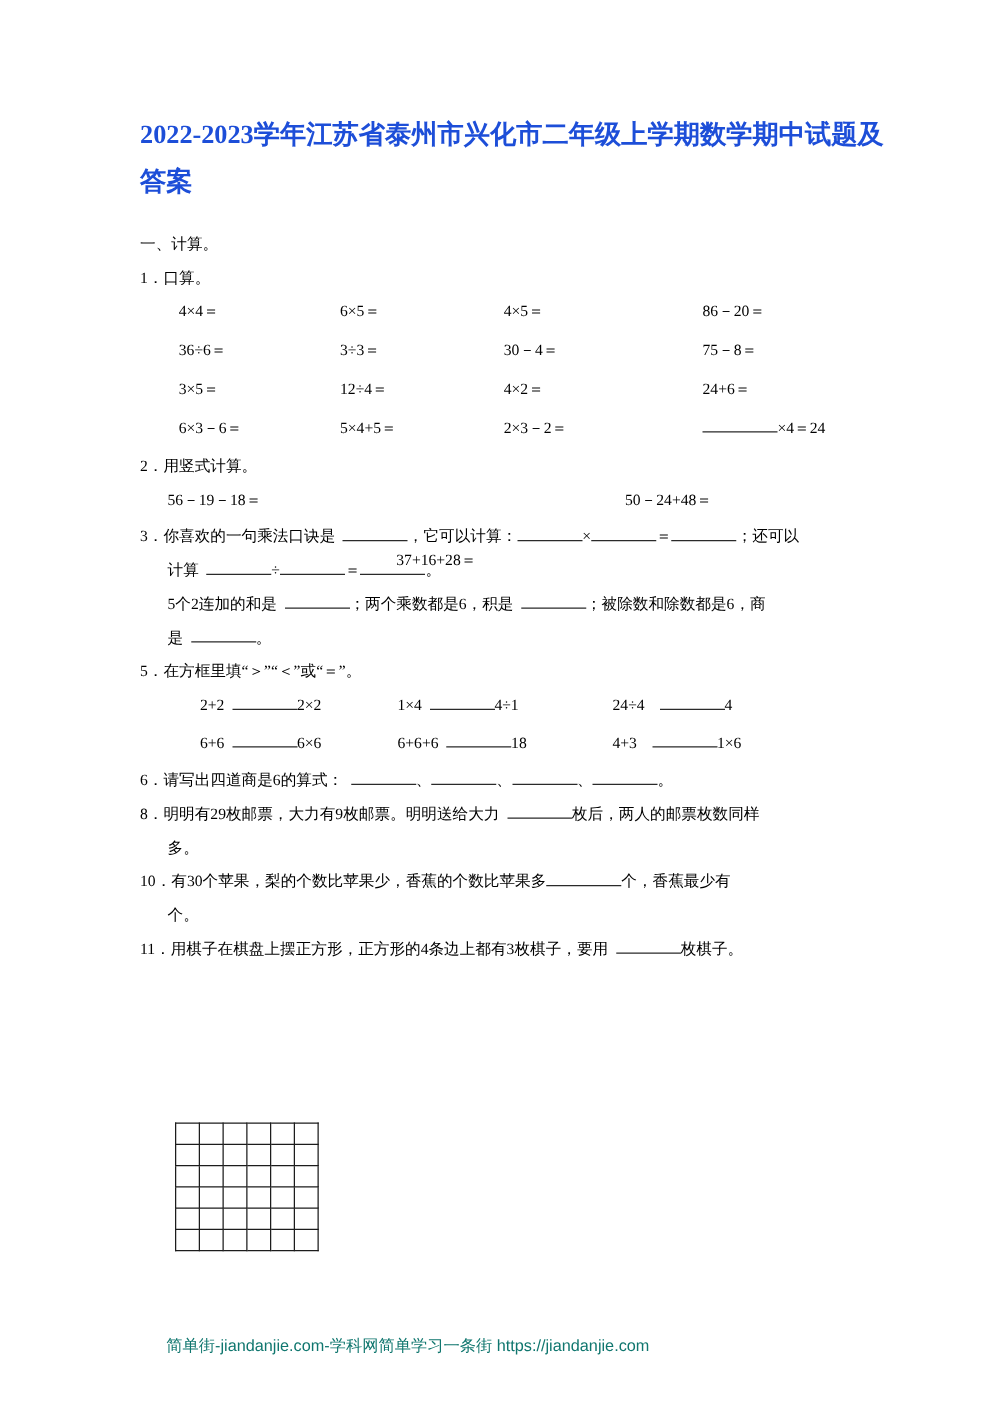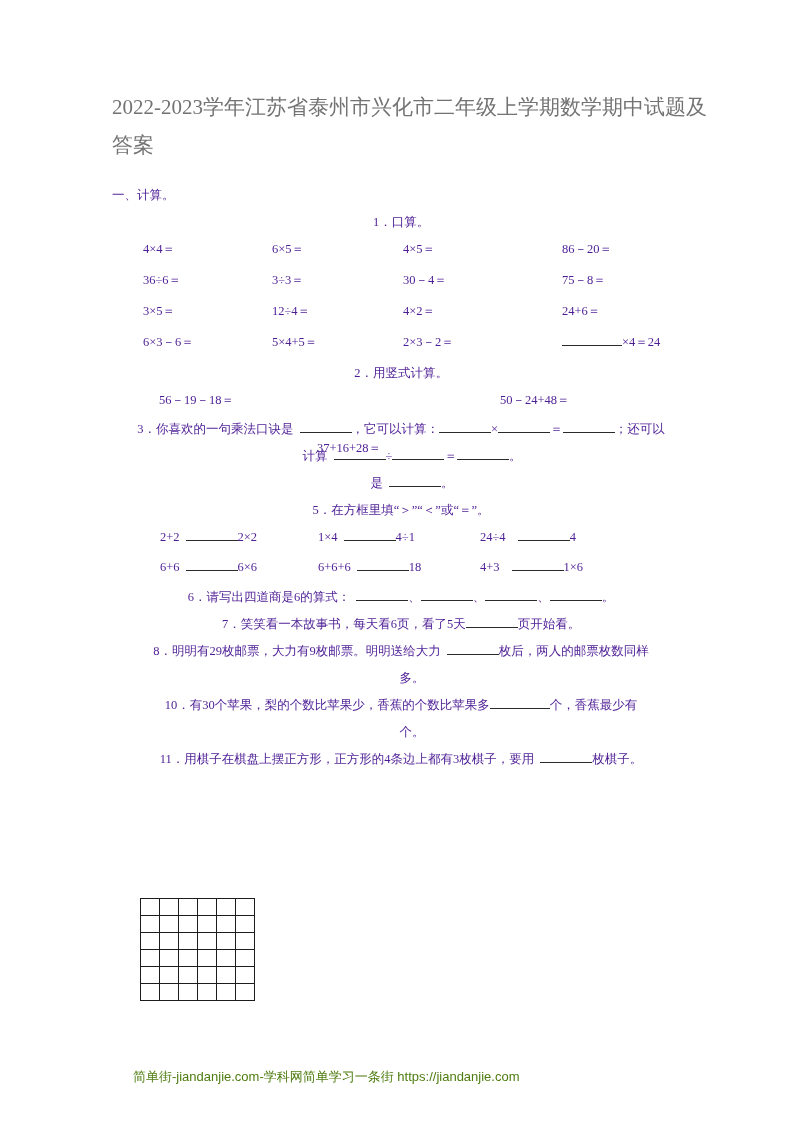--- a/index.html
+++ b/index.html
@@ -20,45 +20,44 @@
     left: 0; top: 0;
     width: 793px;
     height: 1122px;
   }
   .doc-title {
     position: absolute;
     left: 112px;
     top: 88px;
     width: 600px;
     font-size: 21px;
-    font-weight: normal;
+    font-weight: bold;
     line-height: 38px;
-    color: #737373;
+    color: #1d4ed8;
     letter-spacing: 0px;
   }
   .body-block {
     position: absolute;
     left: 112px;
     top: 182px;
     width: 578px;
     font-size: 12.5px;
     line-height: 27px;
-    color: #4c1d95;
+    color: #000000;
   }
   .sec-head {
     font-size: 12.5px;
     line-height: 27px;
     margin: 0;
   }
   .q-line {
     font-size: 12.5px;
     line-height: 27px;
     margin: 0;
     position: relative;
-    text-align: center;
   }
   .q-indent {
     padding-left: 22px;
   }
   
   .calc-row {
     position: relative;
     height: 31px;
     font-size: 12.5px;
   }
@@ -75,37 +74,37 @@
   .vcalc-row {
     position: relative;
     height: 29px;
     font-size: 12.5px;
   }
   .vcalc-row > span {
     position: absolute;
     white-space: nowrap;
     top: 0;
   }
-  .v1 { left: 47px; }
+  .v1 { left: 22px; }
   .v2 { left: 205px; margin-top: 48px; }
   .v3 { left: 388px; }
   
   .cmp-row {
     position: relative;
     height: 30px;
     font-size: 12.5px;
   }
   .cmp-row > span {
     position: absolute;
     white-space: nowrap;
     top: 0;
   }
   .m1 { left: 31px; margin-left: 17px; }
   .m2 { left: 206px; }
-  .m3 { left: 368px; }
+  .m3 { left: 378px; }
   .blank {
     display: inline-block;
     border-bottom: 1px solid #2a2a2a;
     vertical-align: baseline;
   }
   .bl-md { width: 52px; }
   .bl-lg { width: 60px; }
   .sp { display: inline-block; width: 6px; }
   .sp2 { display: inline-block; width: 12px; }
   
@@ -121,21 +120,21 @@
     width: 18px;
     height: 16px;
     border: 1.6px solid #1c1c1c;
     padding: 0;
   }
   .footer {
     position: absolute;
     left: 133px;
     top: 1068px;
     font-size: 13px;
-    color: #4d7c0f;
+    color: #0f766e;
     font-family: "Liberation Sans", "DejaVu Sans", sans-serif;
     white-space: nowrap;
   }
 </style>
 </head>
 <body>
 
 <div class="page">
 
   <div class="doc-title">2022-2023学年江苏省泰州市兴化市二年级上学期数学期中试题及答案</div>
@@ -181,43 +180,43 @@
 
 
     <div class="q-line">
       <span>3．你喜欢的一句乘法口诀是</span><span class="sp"></span><span class="blank bl-md"></span><span>，它可以计算：</span><span class="blank bl-md"></span><span>×</span><span class="blank bl-md"></span><span>＝</span><span class="blank bl-md"></span><span>；还可以</span>
     </div>
     <div class="q-line q-indent">
       <span>计算</span><span class="sp"></span><span class="blank bl-md"></span><span>÷</span><span class="blank bl-md"></span><span>＝</span><span class="blank bl-md"></span><span>。</span>
     </div>
 
     <div class="q-line q-indent">
+      <span>5个2连加的和是</span><span class="sp"></span><span class="blank bl-md"></span><span>；两个乘数都是6，积是</span><span class="sp"></span><span class="blank bl-md"></span><span>；被除数和除数都是6，商</span>
+    </div>
+    <div class="q-line q-indent">
       <span>是</span><span class="sp"></span><span class="blank bl-md"></span><span>。</span>
     </div>
 
     <div class="q-line">5．在方框里填“＞”“＜”或“＝”。</div>
 
     <div class="cmp-row">
       <span class="m1"><span>2+2</span><span class="sp"></span><span class="blank bl-md"></span><span>2×2</span></span>
       <span class="m2"><span>1×4</span><span class="sp"></span><span class="blank bl-md"></span><span>4÷1</span></span>
       <span class="m3"><span>24÷4</span><span class="sp2"></span><span class="blank bl-md"></span><span>4</span></span>
     </div>
     <div class="cmp-row">
       <span class="m1"><span>6+6</span><span class="sp"></span><span class="blank bl-md"></span><span>6×6</span></span>
       <span class="m2"><span>6+6+6</span><span class="sp"></span><span class="blank bl-md"></span><span>18</span></span>
       <span class="m3"><span>4+3</span><span class="sp2"></span><span class="blank bl-md"></span><span>1×6</span></span>
     </div>
 
     <div class="q-line">
       <span>6．请写出四道商是6的算式：</span><span class="sp"></span><span class="blank bl-md"></span><span>、</span><span class="blank bl-md"></span><span>、</span><span class="blank bl-md"></span><span>、</span><span class="blank bl-md"></span><span>。</span>
     </div>
 
-    <div class="q-line">
-      <span>7．笑笑看一本故事书，每天看6页，看了5天</span><span class="blank bl-md"></span><span>页开始看。</span>
-    </div>
 
     <div class="q-line">
       <span>8．明明有29枚邮票，大力有9枚邮票。明明送给大力</span><span class="sp"></span><span class="blank bl-md"></span><span>枚后，两人的邮票枚数同样</span>
     </div>
     <div class="q-line q-indent">多。</div>
 
 
     <div class="q-line">
       <span>10．有30个苹果，梨的个数比苹果少，香蕉的个数比苹果多</span><span class="blank bl-lg"></span><span>个，香蕉最少有</span>
     </div>

